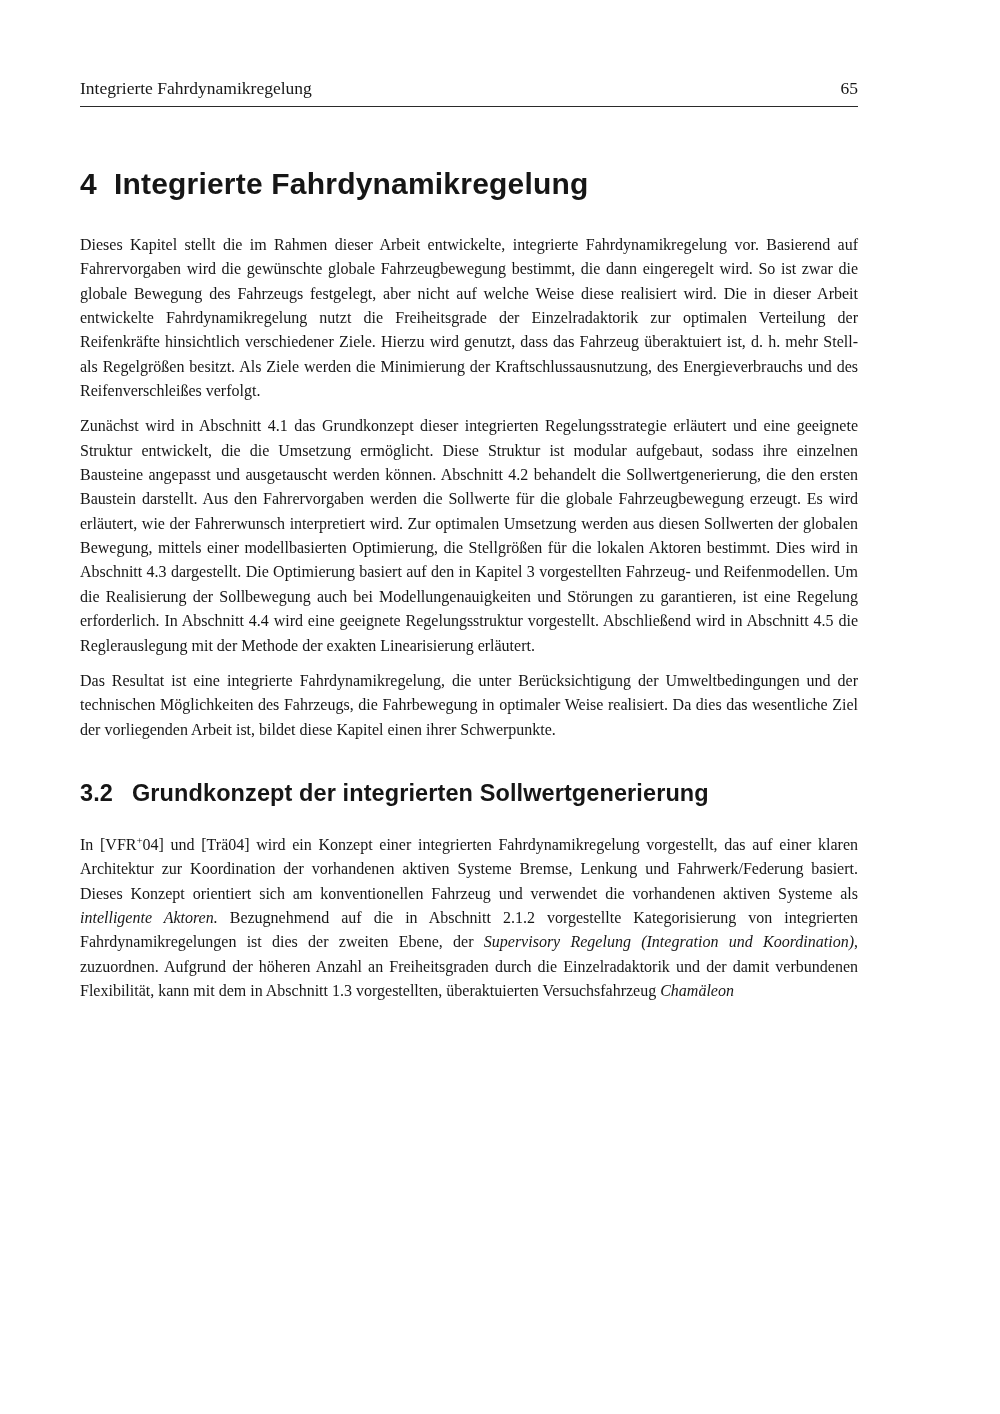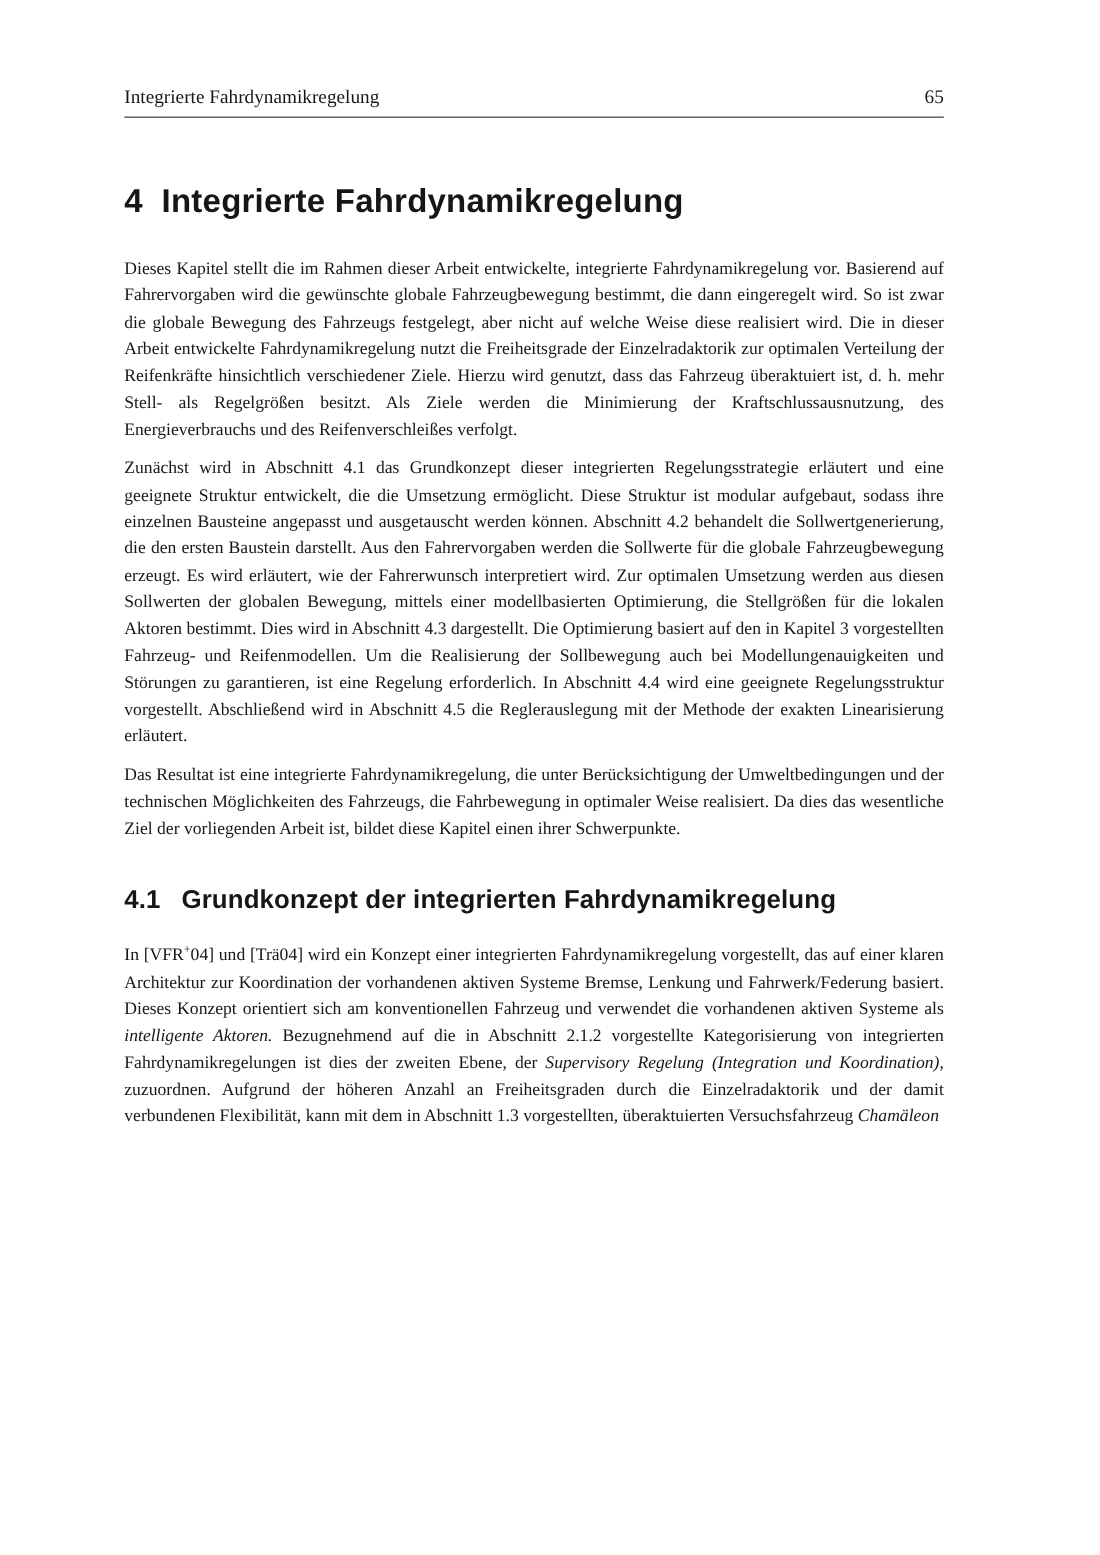--- a/index.html
+++ b/index.html
@@ -5,21 +5,21 @@
   html, body {
     margin: 0;
     padding: 0;
     background: #ffffff;
   }
   .page {
     width: 1000px;
     height: 1414px;
     background: #ffffff;
     box-sizing: border-box;
-    padding: 78px 142px 0 113px;
+    padding: 78px 142px 0 80px;
     font-family: "Liberation Serif", serif;
     color: #161616;
     position: relative;
     overflow: hidden;
     margin: 0 auto;
   }
   .running-header {
     display: flex;
     justify-content: space-between;
     align-items: baseline;
@@ -71,21 +71,21 @@
     <span>Integrierte Fahrdynamikregelung</span>
   </h1>
 
   <div class="bodytext">
     <p>Dieses Kapitel stellt die im Rahmen dieser Arbeit entwickelte, integrierte Fahrdynamikregelung vor. Basierend auf Fahrervorgaben wird die gewünschte globale Fahrzeugbewegung bestimmt, die dann eingeregelt wird. So ist zwar die globale Bewegung des Fahrzeugs festgelegt, aber nicht auf welche Weise diese realisiert wird. Die in dieser Arbeit entwickelte Fahrdynamikregelung nutzt die Freiheitsgrade der Einzelradaktorik zur optimalen Verteilung der Reifenkräfte hinsichtlich verschiedener Ziele. Hierzu wird genutzt, dass das Fahrzeug überaktuiert ist, d. h. mehr Stell- als Regelgrößen besitzt. Als Ziele werden die Minimierung der Kraftschlussausnutzung, des Energieverbrauchs und des Reifenverschleißes verfolgt.</p>
     <p>Zunächst wird in Abschnitt 4.1 das Grundkonzept dieser integrierten Regelungsstrategie erläutert und eine geeignete Struktur entwickelt, die die Umsetzung ermöglicht. Diese Struktur ist modular aufgebaut, sodass ihre einzelnen Bausteine angepasst und ausgetauscht werden können. Abschnitt 4.2 behandelt die Sollwertgenerierung, die den ersten Baustein darstellt. Aus den Fahrervorgaben werden die Sollwerte für die globale Fahrzeugbewegung erzeugt. Es wird erläutert, wie der Fahrerwunsch interpretiert wird. Zur optimalen Umsetzung werden aus diesen Sollwerten der globalen Bewegung, mittels einer modellbasierten Optimierung, die Stellgrößen für die lokalen Aktoren bestimmt. Dies wird in Abschnitt 4.3 dargestellt. Die Optimierung basiert auf den in Kapitel 3 vorgestellten Fahrzeug- und Reifenmodellen. Um die Realisierung der Sollbewegung auch bei Modellungenauigkeiten und Störungen zu garantieren, ist eine Regelung erforderlich. In Abschnitt 4.4 wird eine geeignete Regelungsstruktur vorgestellt. Abschließend wird in Abschnitt 4.5 die Reglerauslegung mit der Methode der exakten Linearisierung erläutert.</p>
     <p>Das Resultat ist eine integrierte Fahrdynamikregelung, die unter Berücksichtigung der Umweltbedingungen und der technischen Möglichkeiten des Fahrzeugs, die Fahrbewegung in optimaler Weise realisiert. Da dies das wesentliche Ziel der vorliegenden Arbeit ist, bildet diese Kapitel einen ihrer Schwerpunkte.</p>
   </div>
 
   <h2 class="section-heading">
-    <span class="num">4.1</span>
-    <span>Grundkonzept der integrierten Fahrdynamikregelung</span>
+    <span class="num">3.2</span>
+    <span>Grundkonzept der integrierten Sollwertgenerierung</span>
   </h2>
 
   <div class="bodytext">
     <p><span>In [VFR</span><sup>+</sup><span>04] und [Trä04] wird ein Konzept einer integrierten Fahrdynamikregelung vorgestellt, das auf einer klaren Architektur zur Koordination der vorhandenen aktiven Systeme Bremse, Lenkung und Fahrwerk/Federung basiert. Dieses Konzept orientiert sich am konventionellen Fahrzeug und verwendet die vorhandenen aktiven Systeme als </span><span class="run-italic">intelligente Aktoren.</span><span> Bezugnehmend auf die in Abschnitt 2.1.2 vorgestellte Kategorisierung von integrierten Fahrdynamikregelungen ist dies der zweiten Ebene, der </span><span class="run-italic">Supervisory Regelung (Integration und Koordination)</span><span>, zuzuordnen. Aufgrund der höheren Anzahl an Freiheitsgraden durch die Einzelradaktorik und der damit verbundenen Flexibilität, kann mit dem in Abschnitt 1.3 vorgestellten, überaktuierten Versuchsfahrzeug </span><span class="run-italic">Chamäleon</span></p>
   </div>
 
 </div>
 
 </body></html>

